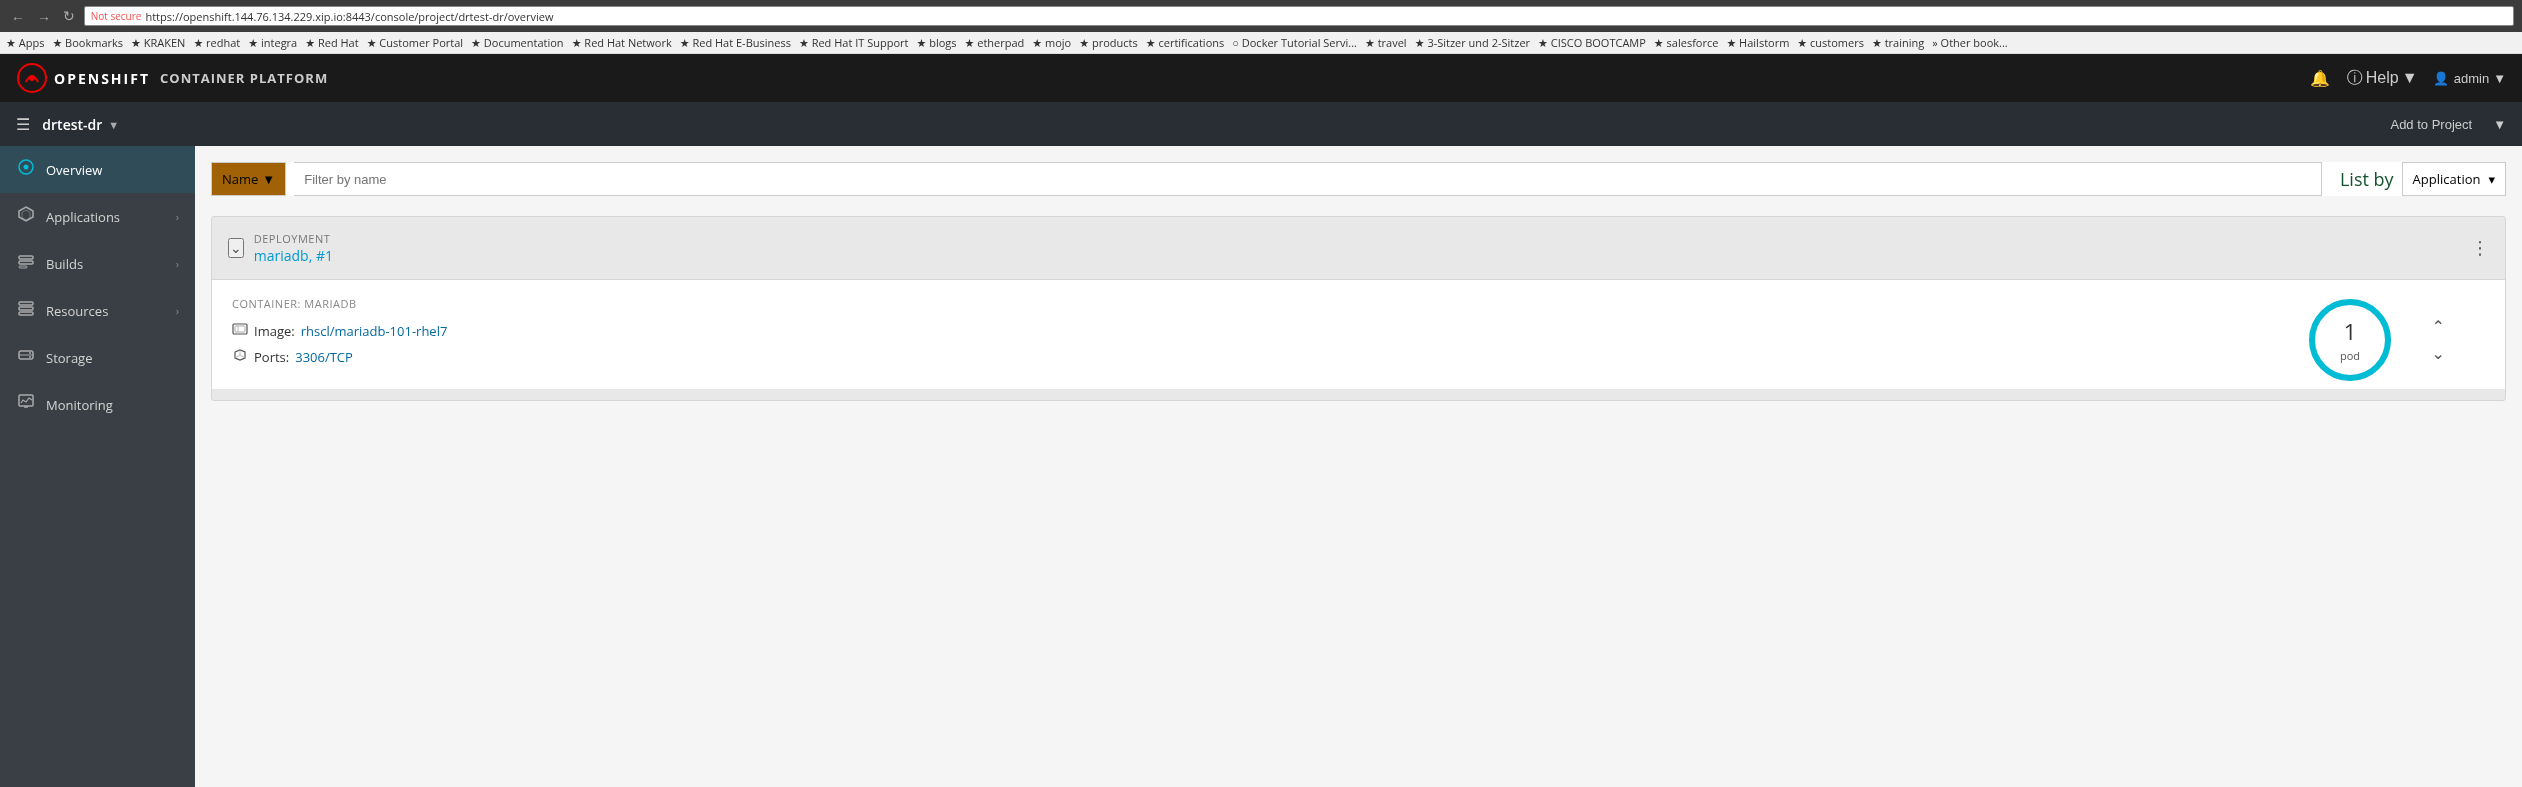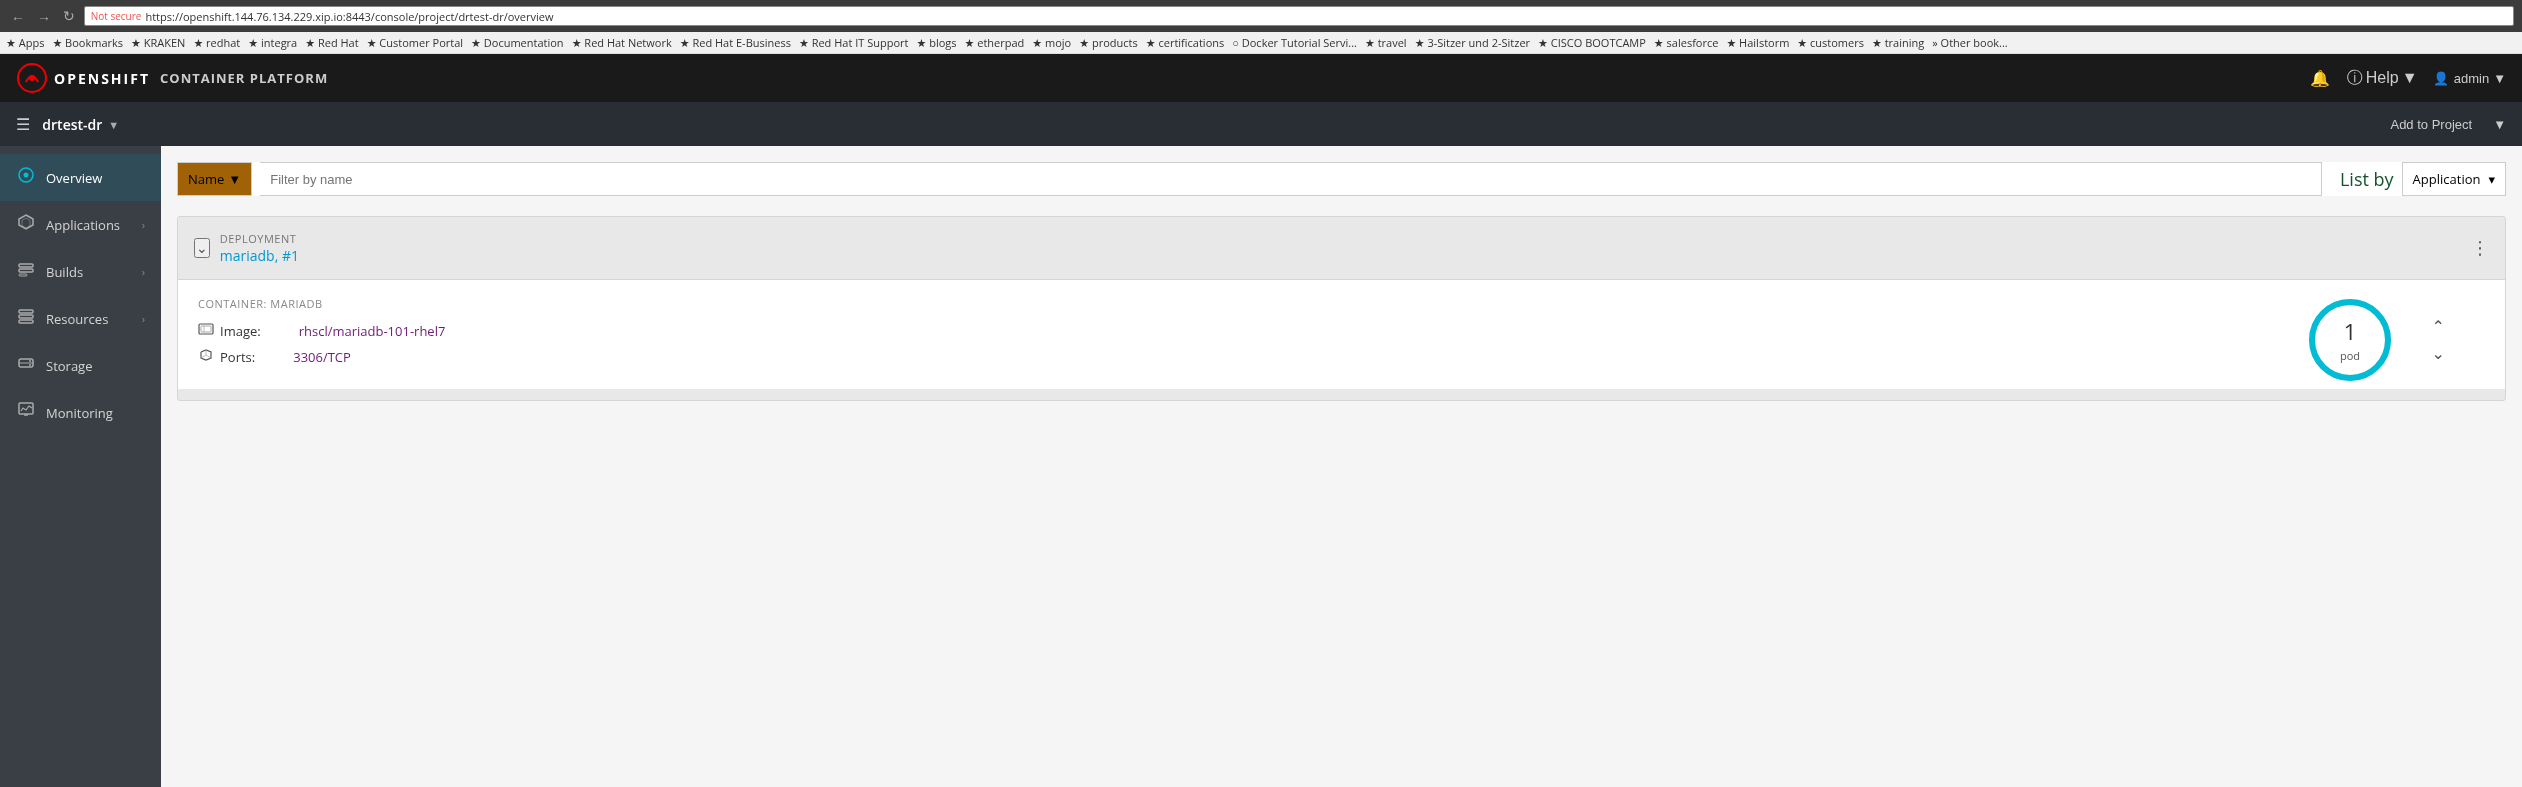--- a/index.html
+++ b/index.html
@@ -160,24 +160,23 @@
     }
 
     
     .main-layout {
       display: flex;
       height: calc(100vh - 146px);
     }
 
     
     .sidebar {
-      width: 161px;
+      width: 195px;
       background: #393f44;
       flex-shrink: 0;
-      padding-top: 8px;
       text-align: right;
     }
     .sidebar-item {
       display: flex;
       align-items: center;
       gap: 10px;
       padding: 12px 16px;
       color: #d4d4d4;
       font-size: 13px;
       cursor: pointer;
@@ -322,21 +321,21 @@
       gap: 6px;
       font-size: 13px;
       color: #333;
       margin-bottom: 6px;
     }
     .container-detail .icon {
       color: #555;
       font-size: 14px;
     }
     .detail-label { font-weight: 400; }
-    .detail-value { color: #701a75; margin-left: 32px; }
+    .detail-value { color: #0369a1; }
     .pod-circle-wrap {
       position: relative;
       width: 90px;
       height: 90px;
     }
     .pod-circle-svg {
       width: 90px;
       height: 90px;
     }
     .pod-number {

